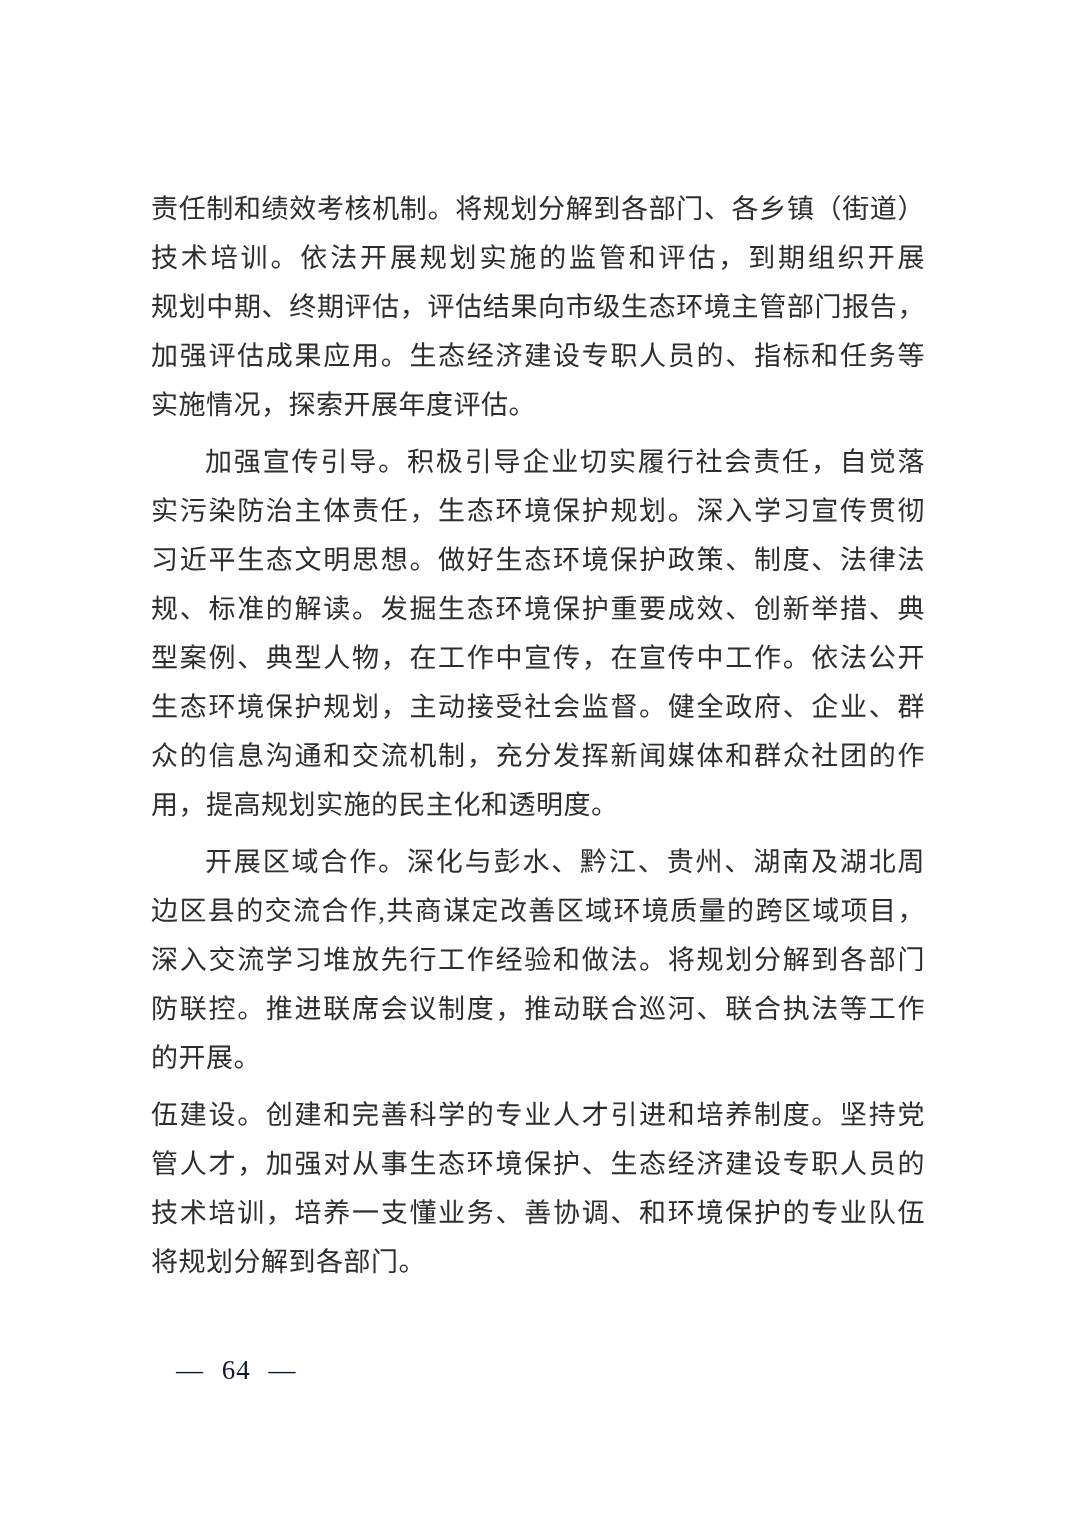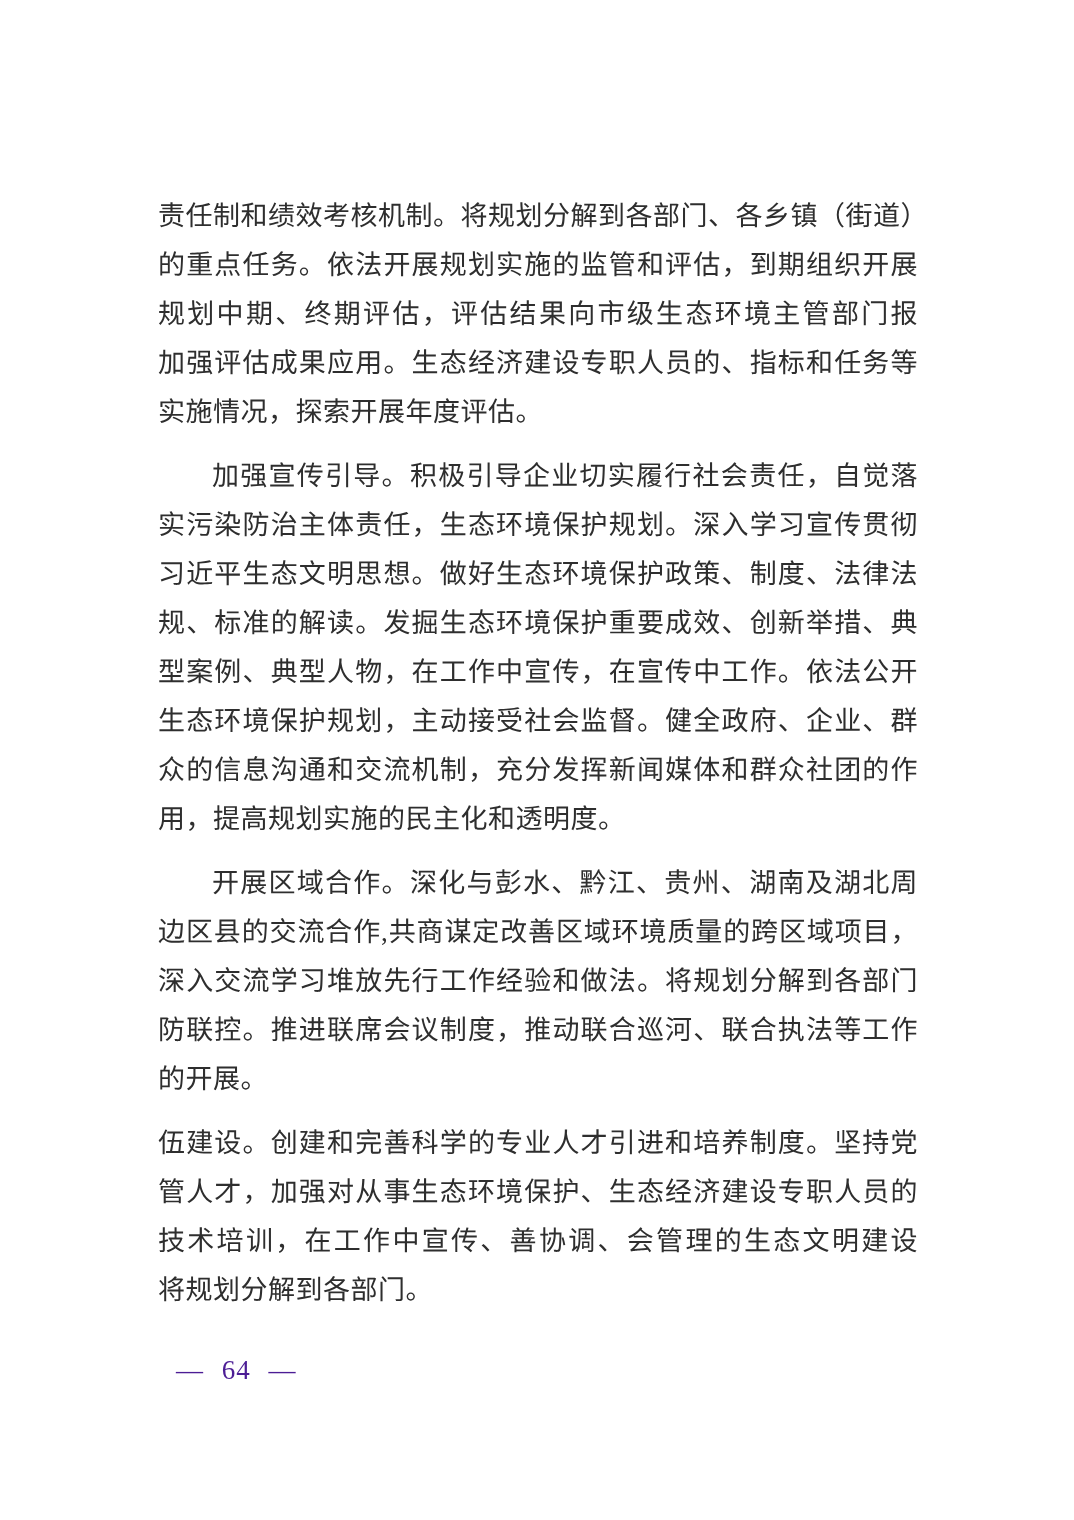--- a/index.html
+++ b/index.html
@@ -16,21 +16,21 @@
     font-family: "Liberation Serif", "DejaVu Serif", serif;
   }
   .body-text {
     position: absolute;
     left: 143px;
     top: 177px;
     width: 790px;
     color: #2e2e2e;
   }
   .para {
-    margin: 15px;
+    margin: 8px;
     padding: 0;
   }
   .line {
     font-size: 27px;
     line-height: 49px;
     height: 49px;
     letter-spacing: 0.5px;
     text-align: justify;
     text-align-last: justify;
     text-justify: inter-character;
@@ -42,35 +42,35 @@
   }
   .line.indent {
     text-indent: 54px;
   }
   .footer {
     position: absolute;
     left: 176px;
     top: 1352px;
     font-size: 27px;
     line-height: 36px;
-    color: #4c1d95;
+    color: #0f172a;
     word-spacing: 10px;
     letter-spacing: 1px;
   }
 </style>
 </head>
 <body>
 
 <div class="page">
 
   <div class="body-text">
 
     <div class="para">
       <div class="line">责任制和绩效考核机制。将规划分解到各部门、各乡镇（街道）</div>
-      <div class="line">的重点任务。依法开展规划实施的监管和评估，到期组织开展</div>
+      <div class="line">技术培训。依法开展规划实施的监管和评估，到期组织开展</div>
       <div class="line">规划中期、终期评估，评估结果向市级生态环境主管部门报告，</div>
       <div class="line">加强评估成果应用。生态经济建设专职人员的、指标和任务等</div>
       <div class="line end">实施情况，探索开展年度评估。</div>
     </div>
 
     <div class="para">
       <div class="line indent">加强宣传引导。积极引导企业切实履行社会责任，自觉落</div>
       <div class="line">实污染防治主体责任，生态环境保护规划。深入学习宣传贯彻</div>
       <div class="line">习近平生态文明思想。做好生态环境保护政策、制度、法律法</div>
       <div class="line">规、标准的解读。发掘生态环境保护重要成效、创新举措、典</div>
@@ -84,21 +84,21 @@
       <div class="line indent">开展区域合作。深化与彭水、黔江、贵州、湖南及湖北周</div>
       <div class="line">边区县的交流合作,共商谋定改善区域环境质量的跨区域项目，</div>
       <div class="line">深入交流学习堆放先行工作经验和做法。将规划分解到各部门</div>
       <div class="line">防联控。推进联席会议制度，推动联合巡河、联合执法等工作</div>
       <div class="line end">的开展。</div>
     </div>
 
     <div class="para">
       <div class="line">伍建设。创建和完善科学的专业人才引进和培养制度。坚持党</div>
       <div class="line">管人才，加强对从事生态环境保护、生态经济建设专职人员的</div>
-      <div class="line">技术培训，在工作中宣传、善协调、会管理的生态文明建设</div>
+      <div class="line">技术培训，培养一支懂业务、善协调、和环境保护的专业队伍</div>
       <div class="line end">将规划分解到各部门。</div>
     </div>
 
   </div>
 
   <div class="footer">— 64 —</div>
 
 </div>
 
 </body></html>

